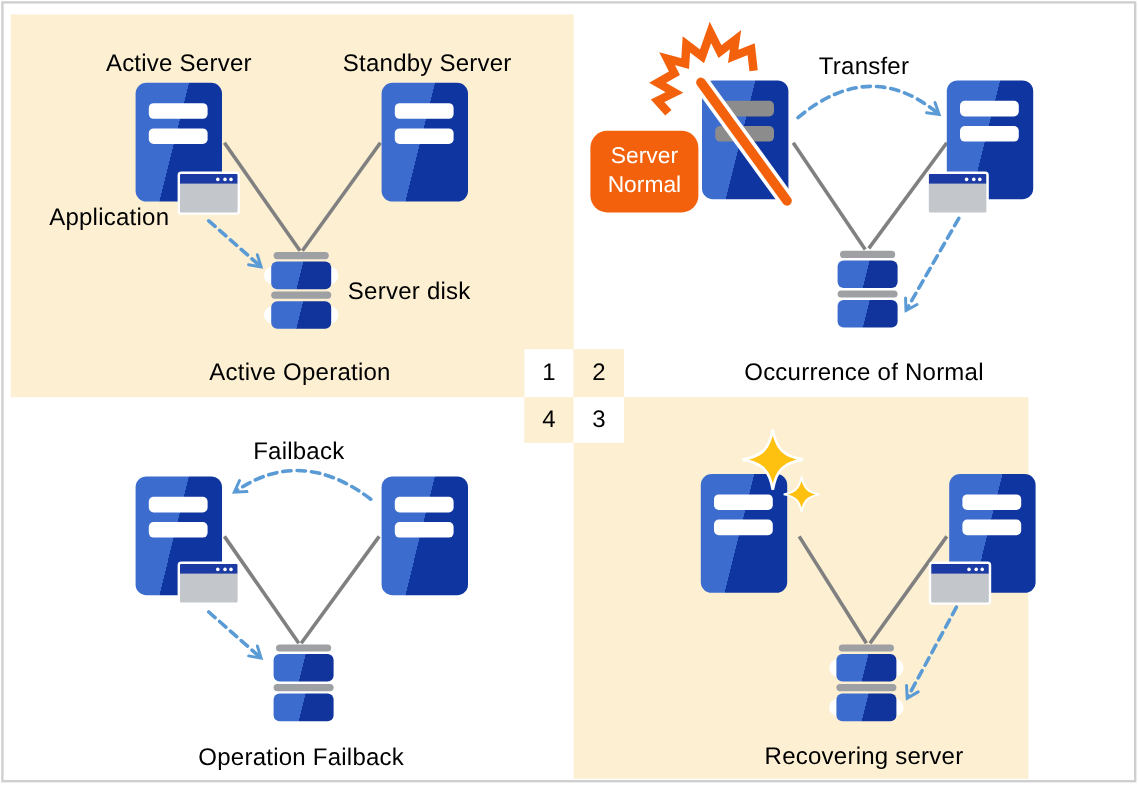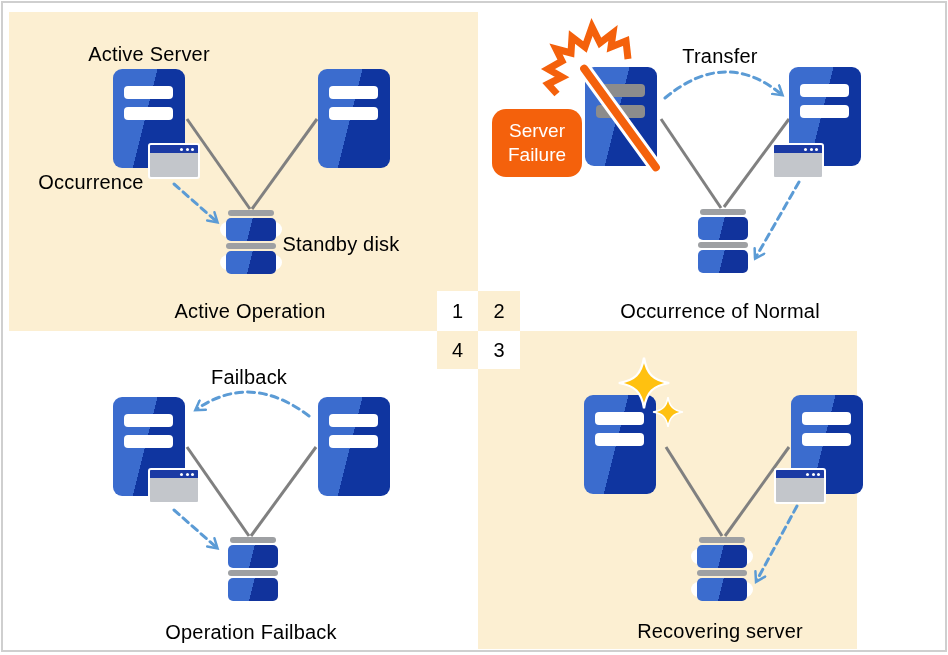--- a/index.html
+++ b/index.html
@@ -61,67 +61,68 @@
 
 <div id="stage">
 
   <div id="p1" class="panel">
     <svg class="overlay" width="469" height="319">
       <line class="vline" x1="178" y1="107" x2="241" y2="197"></line>
       <line class="vline" x1="308" y1="107" x2="243" y2="197"></line>
       <path class="darrow" d="M165,172 L207,209" marker-end="url(#arw)"></path>
     </svg>
     <div class="lbl" style="left:140px;top:42px">Active Server</div>
+    <div class="lbl" style="left:347px;top:42px">Standby Server</div>
     <div class="server" style="left:104px;top:57px">
       <div class="sbar b1"></div>
       <div class="sbar b2"></div>
     </div>
     <div class="server" style="left:309px;top:57px">
       <div class="sbar b1"></div>
       <div class="sbar b2"></div>
     </div>
     <div class="appwin" style="left:139px;top:131px">
       <div class="awbar">
           <i class="dot"></i>
           <i class="dot"></i>
           <i class="dot"></i>
         </div>
     </div>
-    <div class="lbl" style="left:82px;top:170px">Occurrence</div>
+    <div class="lbl" style="left:82px;top:170px">Application</div>
     <div class="disk" style="left:217px;top:198px">
       <div class="bump" style="left:-6px;top:12px"></div>
       <div class="bump" style="right:-6px;top:12px"></div>
       <div class="bump" style="left:-6px;top:45px"></div>
       <div class="bump" style="right:-6px;top:45px"></div>
       <div class="dcap"></div>
       <div class="dseg" style="top:8px"></div>
       <div class="dsep"></div>
       <div class="dseg" style="top:41px"></div>
     </div>
-    <div class="lbl" style="left:332px;top:232px">Standby disk</div>
+    <div class="lbl" style="left:332px;top:232px">Server disk</div>
     <div class="caption" style="left:241px;top:299px">Active Operation</div>
   </div>
 
   <div id="p2" class="panel">
     <svg class="overlay" width="466" height="319">
       <polyline class="burst" points="78,82 69,72 83,65 69,57 83,49 77,37 92,41 93,25 106,35 113,15 121,31 134,21 132,35 147,29 149,47"></polyline>
       <line class="vline" x1="182" y1="107" x2="242" y2="196"></line>
       <line class="vline" x1="310" y1="107" x2="245" y2="195"></line>
       <path class="darrow" d="M186,86 Q246,36 302,82" marker-end="url(#arw)"></path>
       <path class="darrow" d="M320,170 L277,245" marker-end="url(#arw)"></path>
     </svg>
     <div class="lbl" style="left:241px;top:44px">Transfer</div>
     <div class="server failed" style="left:106px;top:55px">
       <div class="sbar b1"></div>
       <div class="sbar b2"></div>
     </div>
     <div class="slash" style="left:141px;top:106px"></div>
     <div class="badge" style="left:13px;top:97px">
       <div>Server</div>
-      <div>Failure</div>
+      <div>Normal</div>
     </div>
     <div class="server" style="left:310px;top:55px">
       <div class="sbar b1"></div>
       <div class="sbar b2"></div>
     </div>
     <div class="appwin" style="left:293px;top:131px">
       <div class="awbar">
           <i class="dot"></i>
           <i class="dot"></i>
           <i class="dot"></i>

